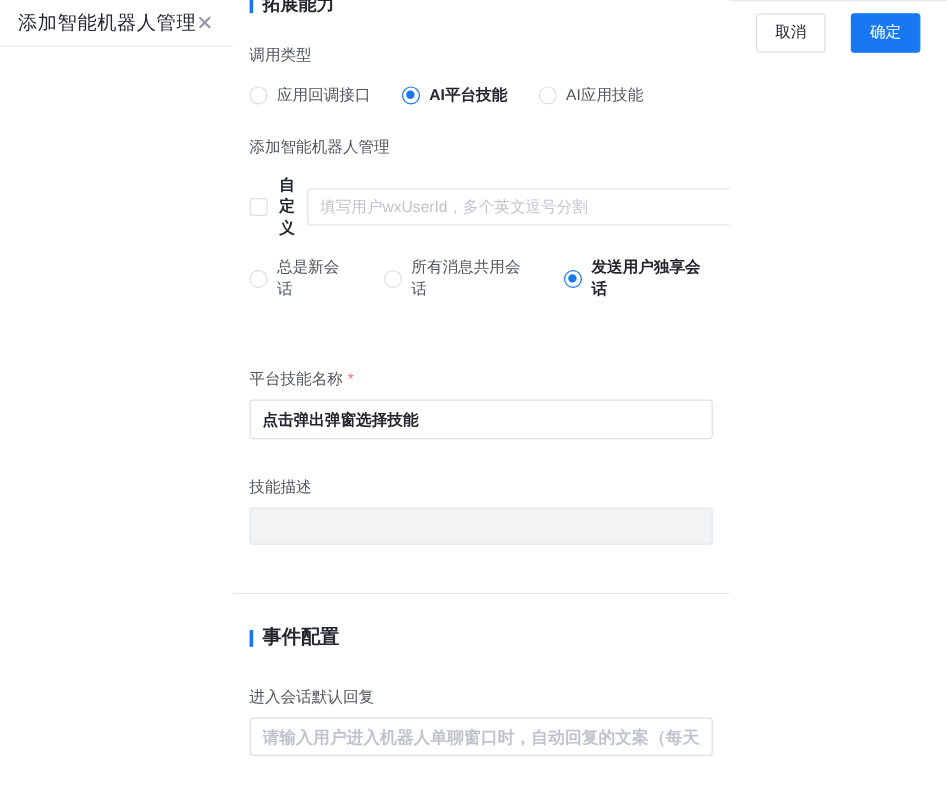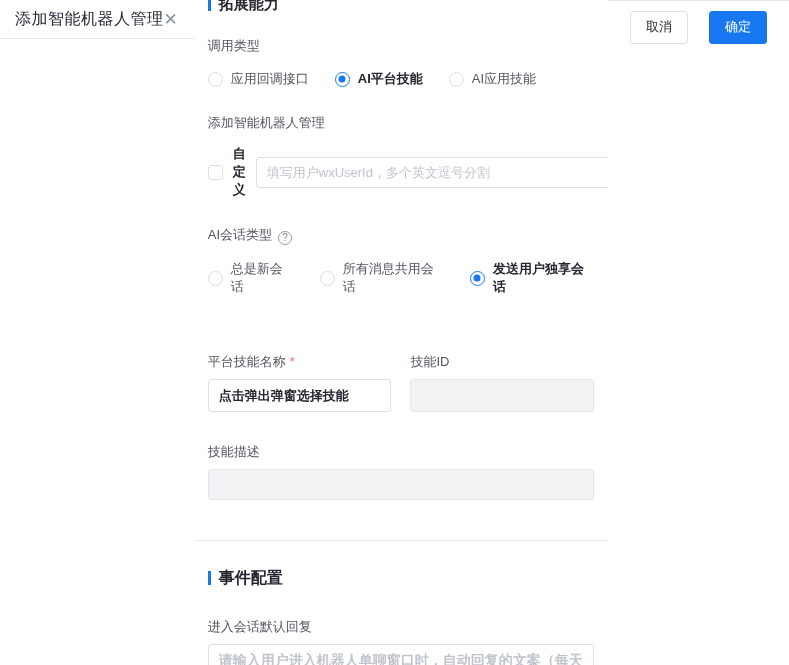--- a/index.html
+++ b/index.html
@@ -117,23 +117,20 @@
 
     
     <div class="field-label mt-label2">添加智能机器人管理</div>
     <div class="checkbox-row mt-check">
       <span class="checkbox-box"></span>
       <span class="checkbox-label">自定义</span>
       <input class="text-input" style="width: 401px; flex: 0 0 auto;" placeholder="填写用户wxUserId，多个英文逗号分割">
     </div>
 
     
-    <div class="field-label mt-label3">
-      <span>AI会话类型</span><span class="help-icon">?</span>
-    </div>
     <div class="radio-row mt-radio2">
       <div class="radio-item">
         <span class="radio-circle"></span>
         <span class="radio-label">总是新会话</span>
       </div>
       <div class="radio-item">
         <span class="radio-circle"></span>
         <span class="radio-label">所有消息共用会话</span>
       </div>
       <div class="radio-item selected">
@@ -142,24 +139,20 @@
       </div>
     </div>
 
     
     <div class="two-col mt-cols">
       <div class="col">
         <div class="field-label">
           <span>平台技能名称</span><span class="required-mark">*</span>
         </div>
         <input class="text-input mt-input" style="height: 33px;" value="点击弹出弹窗选择技能">
-      </div>
-      <div class="col">
-        <div class="field-label">技能ID</div>
-        <input class="text-input disabled mt-input" style="height: 33px;" disabled="" value="">
       </div>
     </div>
 
     
     <div class="field-label mt-label4">技能描述</div>
     <input class="text-input disabled mt-input" disabled="" value="" style="">
 
     <div class="divider"></div>
 
     

